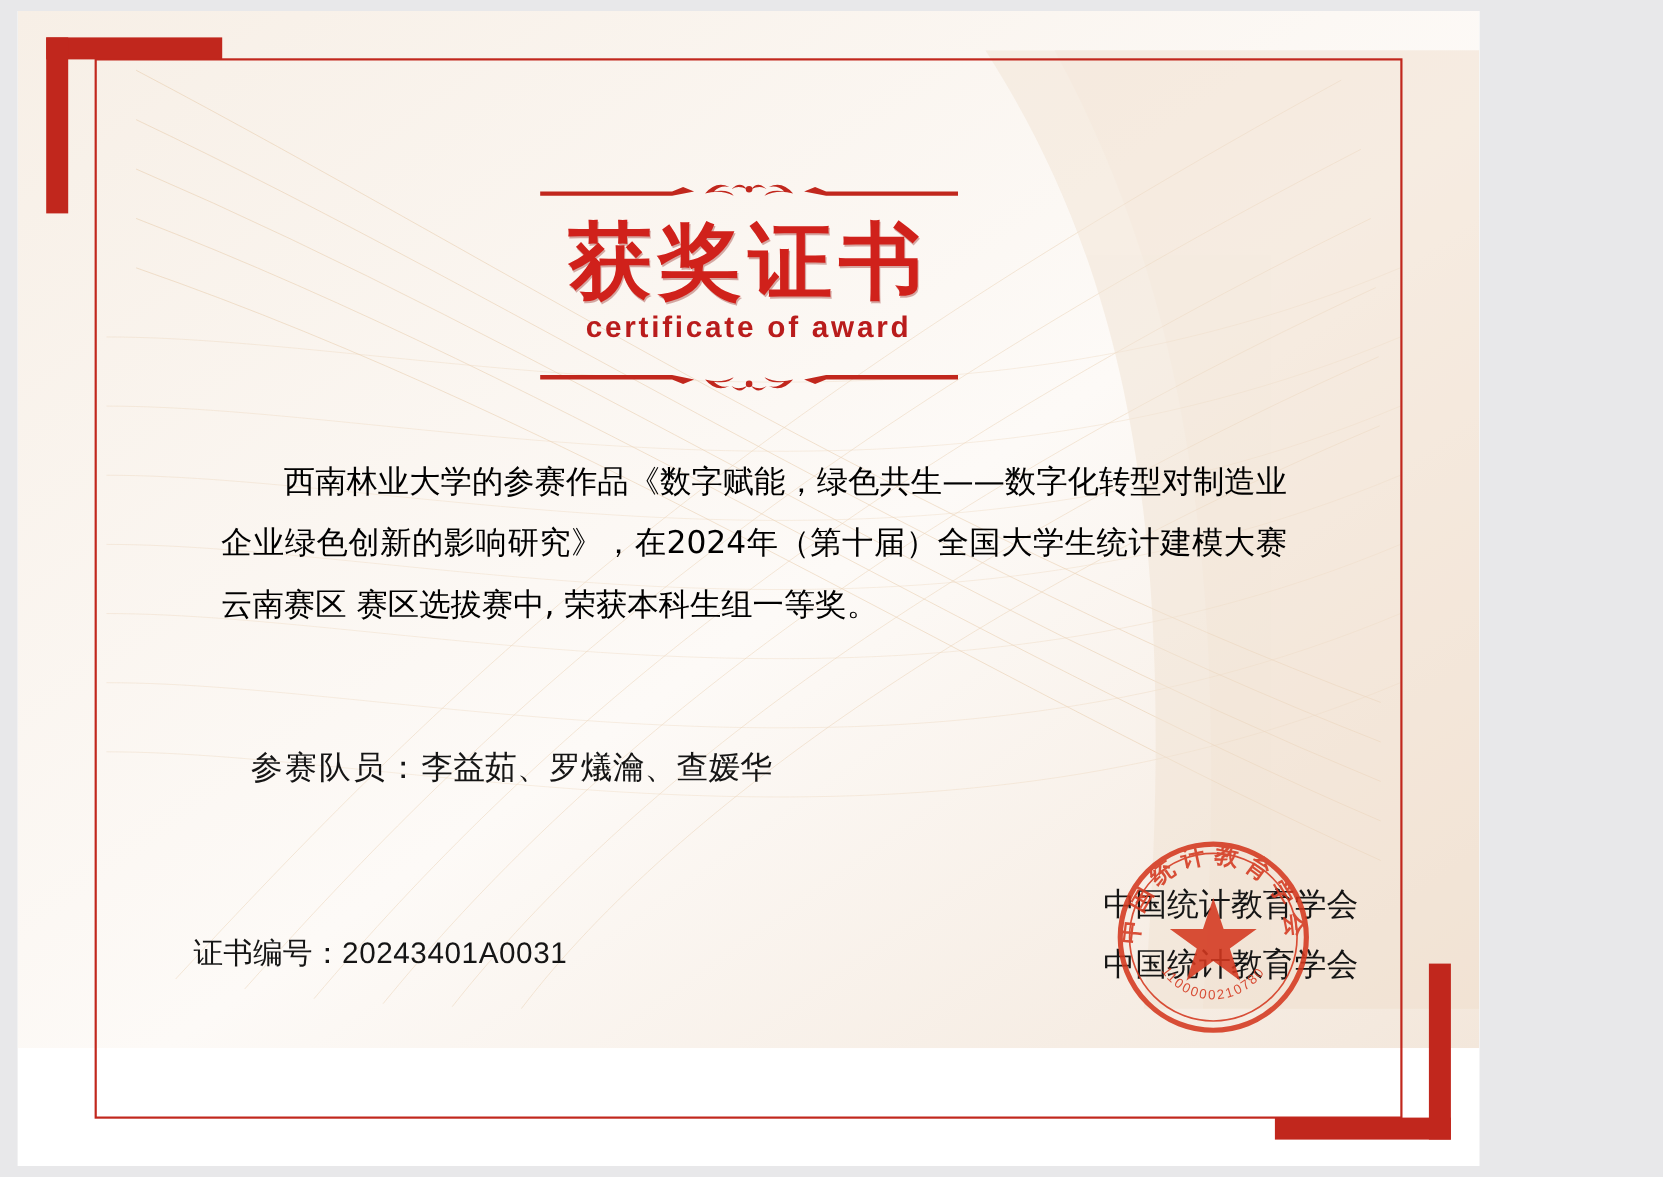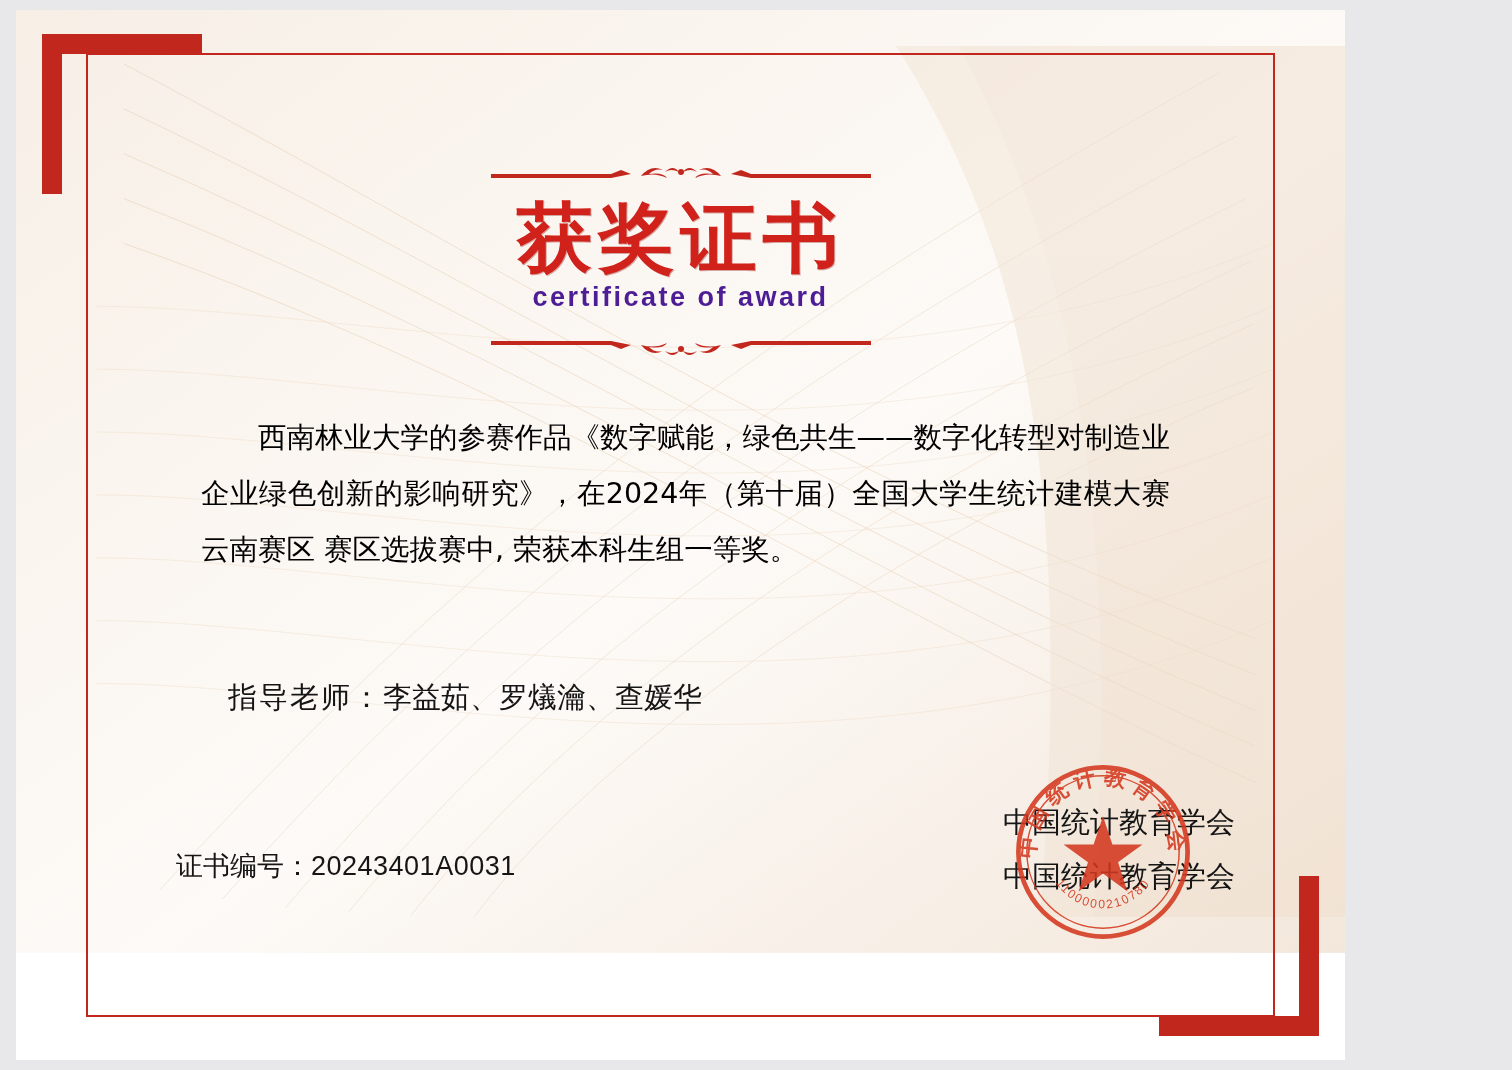--- a/index.html
+++ b/index.html
@@ -83,21 +83,21 @@
     color: #d0211b;
     line-height: 1.1;
     margin: 10px 0 2px 0;
     text-shadow: 1px 1px 0 rgba(140,20,14,.35);
   }
   .title-en {
     font-family: "Liberation Sans", sans-serif;
     font-size: 27px;
     font-weight: 700;
     letter-spacing: 2.5px;
-    color: #4c1d95;
+    color: #b91c1c;
     margin-bottom: 24px;
   }
 
   
   .body-text {
     position: absolute;
     left: 185px;
     right: 175px;
     top: 400px;
     font-family: "DejaVu Sans", sans-serif;
@@ -240,21 +240,21 @@
         <path d="M174,14 q8,8 14,0 q-8,4 -14,0 Z"></path>
         <path d="M206,14 q-8,8 -14,0 q8,4 14,0 Z"></path>
       </g>
     </svg>
   </div>
 
   <div class="body-text">西南林业大学的参赛作品《数字赋能，绿色共生——数字化转型对制造业企业绿色创新的影响研究》，在2024年（第十届）全国大学生统计建模大赛 云南赛区 赛区选拔赛中, 荣获本科生组一等奖。</div>
 
   <div class="members">
     <div class="row">
-      <span class="lbl">指导老师：</span><span>李益茹、罗燨瀹、查媛华</span>
+      <span class="lbl">参赛队员：</span><span>李益茹、罗燨瀹、查媛华</span>
     </div>
   </div>
 
   <div class="cert-no">
     <span>证书编号：</span><span class="num">20243401A0031</span>
   </div>
 
   <div class="signature">
     <div>中国统计教育学会</div>
     <div>中国统计教育学会</div>

